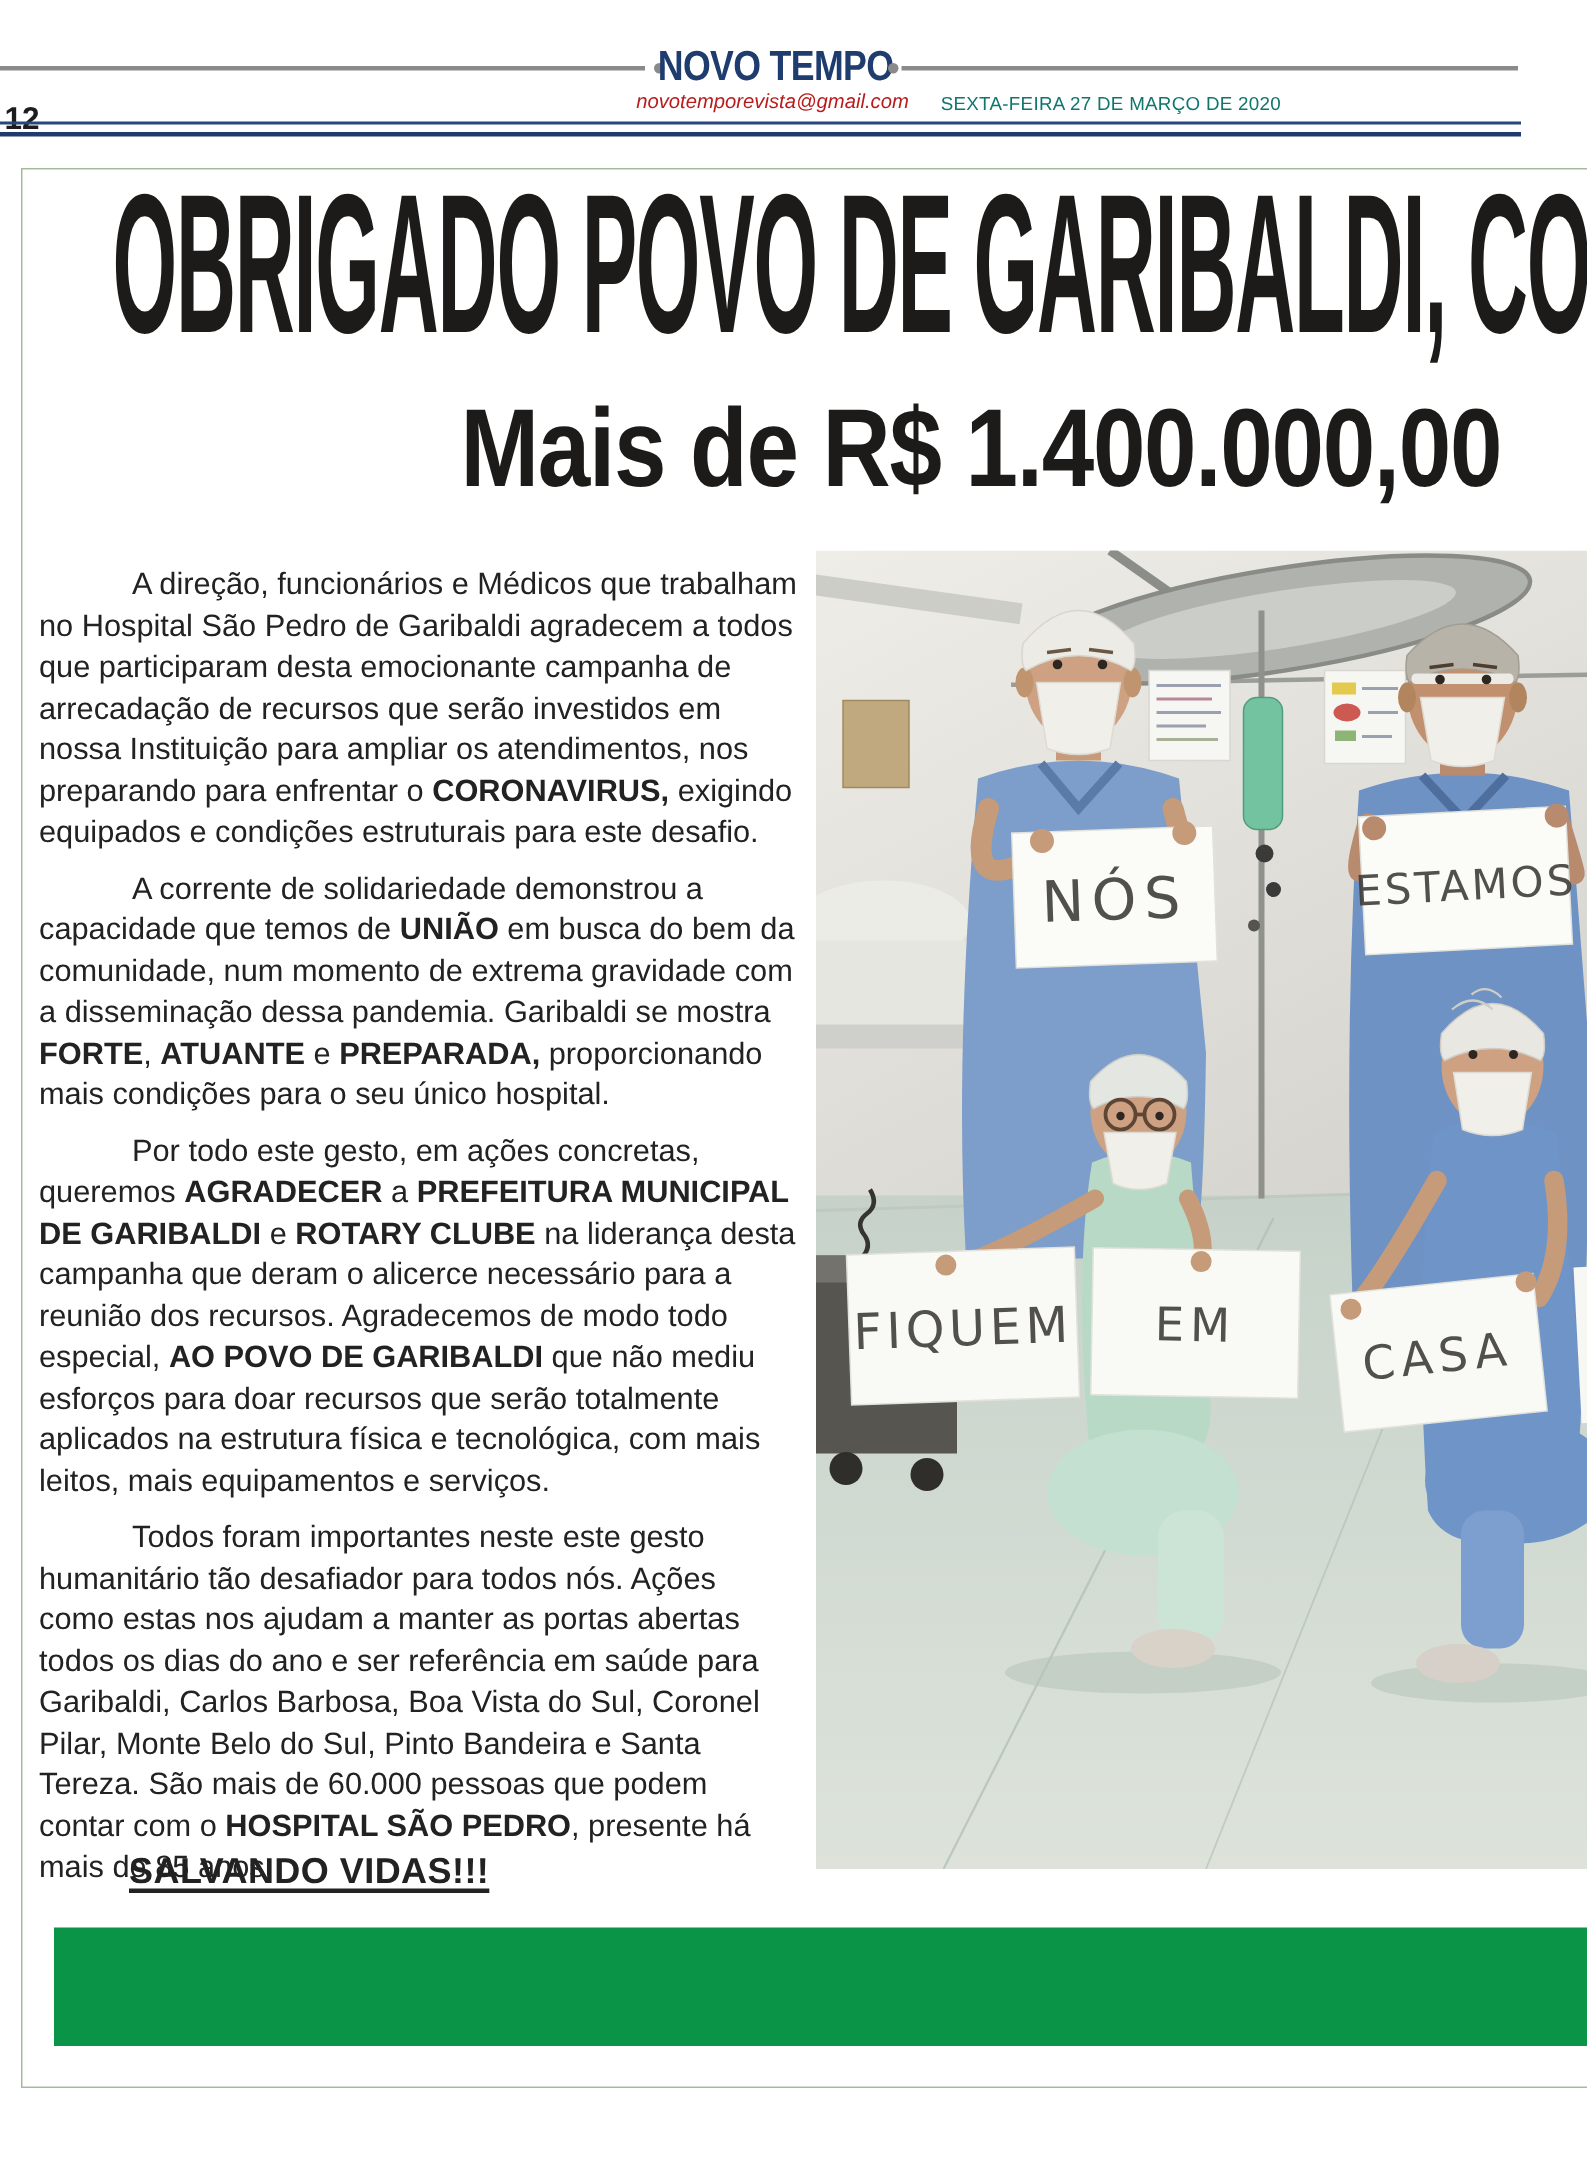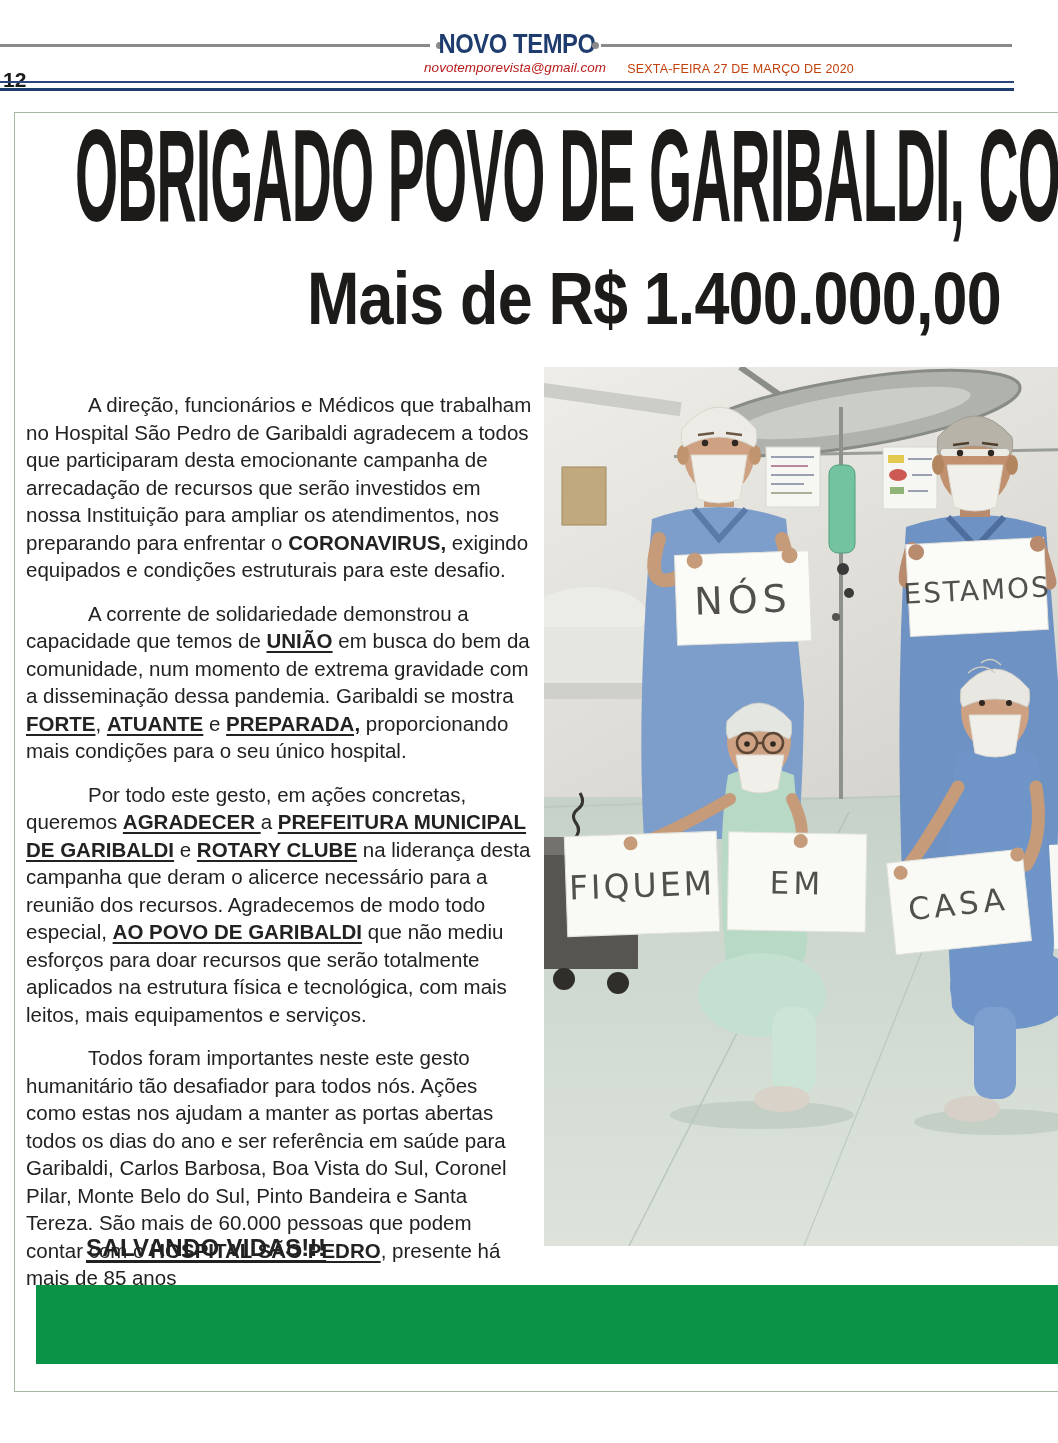--- a/index.html
+++ b/index.html
@@ -14,38 +14,38 @@
   .rule-right{left:601px;width:411px;}
   .rule-dot{position:absolute;top:42px;width:7px;height:7px;border-radius:50%;background:var(--rule-gray,#8a8a8a);}
   .dot-left{left:436px;}
   .dot-right{left:592px;}
   .brand-title{position:absolute;left:425px;top:28px;width:180px;text-align:center;
     font-weight:bold;font-size:28px;letter-spacing:-0.5px;color:var(--navy,#1f3c6e);
     transform:scaleX(0.85);transform-origin:center top;white-space:nowrap;}
   .brand-email{position:absolute;left:360px;top:60px;width:310px;text-align:center;
     font-style:italic;font-size:13.5px;color:#b91c1c;}
   .page-number{position:absolute;left:3px;top:56px;font-weight:bold;font-size:21px;color:#1c1c1c;margin-top:12px;}
-  .edition-date{position:absolute;right:46px;top:62px;font-size:12.5px;color:#c2410c;letter-spacing:0.2px;}
+  .edition-date{position:absolute;right:46px;top:62px;font-size:12.5px;color:#0f766e;letter-spacing:0.2px;}
   .double-rule{position:absolute;left:0;top:81px;width:1014px;height:5px;
     border-top:2px solid #2a4579;border-bottom:3px solid var(--navy,#1f3c6e);}
 
   
   .frame{position:absolute;left:14px;top:112px;right:-24px;bottom:51px;background:#fff;
     border:1px solid var(--frame-green,#a3bb9c);border-right:none;overflow:hidden;}
   .headline{position:absolute;left:60px;top:-12px;margin:0;font-weight:bold;font-size:132px;
     line-height:150px;letter-spacing:-2px;color:#1c1b19;white-space:nowrap;
     transform:scaleX(0.42);transform-origin:left top;}
   .subheadline{position:absolute;left:292px;top:146px;margin:0;font-weight:bold;font-size:74px;
     line-height:80px;letter-spacing:-1px;color:#1c1b19;white-space:nowrap;
     transform:scaleX(0.85);transform-origin:left top;}
   .body-col{position:absolute;left:11px;top:262px;width:506px;font-size:20.5px;line-height:27.5px;
     color:#222;}
-  .body-col p{margin:16px 0 10px 0;text-indent:62px;}
+  .body-col p{margin:1px 0 10px 0;text-indent:62px;}
   .b{font-weight:bold;}
-  .u{text-decoration:underline;text-decoration-thickness:2px;text-underline-offset:3px;}
+  .u{text-decoration-thickness:2px;text-underline-offset:3px;}
   .signoff{position:absolute;left:71px;top:1121px;font-size:24px;font-weight:bold;color:#222;
     text-decoration:underline;text-decoration-thickness:2.5px;text-underline-offset:4px;letter-spacing:0.3px;}
 
   
   .photo{position:absolute;left:529px;top:254px;width:531px;height:879px;margin:0;padding:0;}
   .photo svg{display:block;}
   .sign-text{font-family:"DejaVu Sans",sans-serif;fill:#3f3e3b;opacity:0.9;}
 
   
   .green-bar{position:absolute;left:21px;right:-10px;top:1172px;height:79px;

